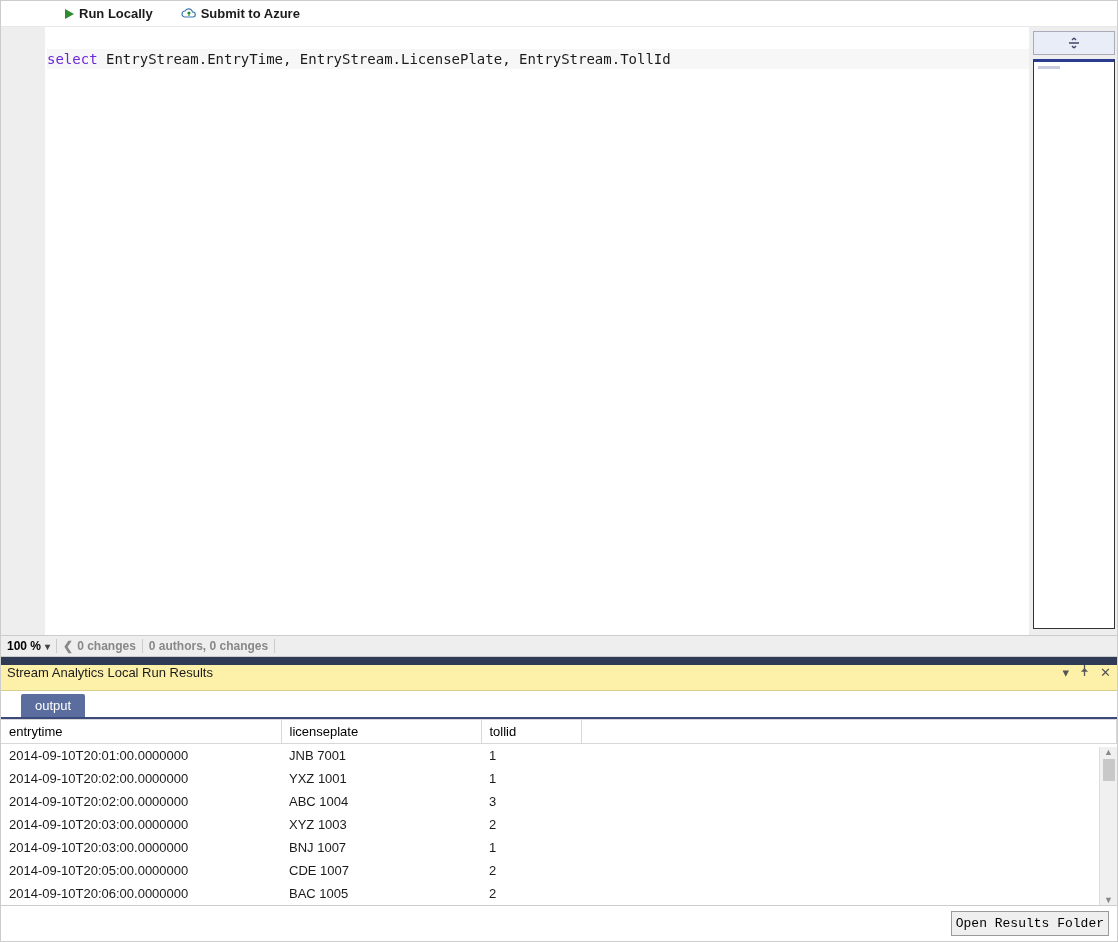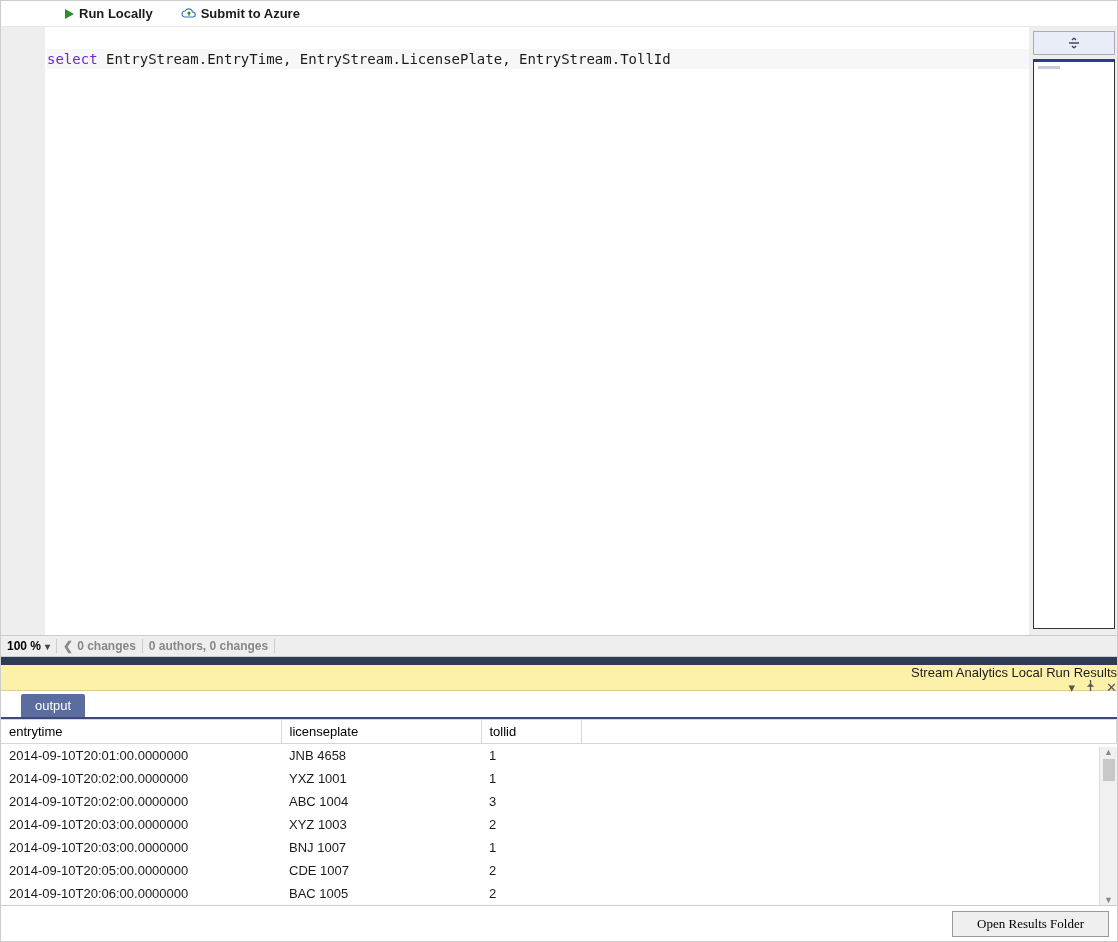--- a/index.html
+++ b/index.html
@@ -63,21 +63,21 @@
   .mm-line { background:#c6cbe0; height:3px; width:22px; margin-bottom:2px; }
   .status-strip {
     height: 22px; background:#eeeeee; border-top:1px solid #ccc; border-bottom:1px solid #ccc;
     display:flex; align-items:center; font-size:12px; color:#888;font-weight:bold;
   }
   .zoom { color:#000; padding:0 6px; border-right:1px solid #ccc; display:flex; align-items:center; gap:4px;}
   .chg { padding:0 6px; border-right:1px solid #ccc; display:flex; align-items:center; gap:4px;}
   .thick-divider { height:8px; background:#2f3a55; }
   .panel-header {
     height:26px; background:#fdf1a9; border-bottom:1px solid #d8cf8b;
-    display:flex; align-items:flex-end; padding:0 0; font-size:13px;flex-direction:column;
+    display:flex; align-items:flex-start; padding:0 6px; font-size:13px;
   }
   .panel-header .title { flex:1; }
   .panel-header .icons { display:flex; gap:10px; color:#555; }
   .panel-header .icons span { cursor:pointer; }
   .tabs { height:28px; display:flex; align-items:flex-end; border-bottom:2px solid #3b4a7a; padding-left:20px;}
   .tab {
     background:#5a6d9e; color:#fff; padding:4px 14px; font-size:13px;
     border-top-left-radius:2px; border-top-right-radius:2px;
   }
   .results-area { flex:0 0 auto; display:flex; flex-direction:column; background:#fff; }
@@ -87,21 +87,21 @@
     text-align:left; font-weight:400; color:#000; background:#fff;
     border:1px solid #d7d7d7; border-left:none; padding:4px 8px;
   }
   .grid td { padding:4px 8px; }
   .grid-scroll { width:18px; background:#f0f0f0; position:absolute; right:0; top:28px; bottom:0; border-left:1px solid #ddd; display:flex; flex-direction:column; align-items:center;}
   .grid-scroll .thumb { width:12px; height:22px; background:#c8c8c8; margin-top:2px;}
   .footer {
     height:36px; border-top:1px solid #ccc; display:flex; align-items:center; justify-content:flex-end; padding:0 8px;
   }
   .footer button {
-    font-family:Liberation Serif, serif; font-size:13px; padding:4px 24px; background:#efefef; border:1px solid #999; cursor:pointer;
+    font-family:Liberation Mono, monospace; font-size:13px; padding:4px 4px; background:#efefef; border:1px solid #999; cursor:pointer;
   }
   .tri { display:inline-block; font-size:10px; color:#444;}
   svg { display:block; }
 </style>
 </head>
 <body>
 
 <div class="toolbar">
   <div class="spacer"></div>
   <div class="tbtn">
@@ -189,21 +189,21 @@
         <tr>
           <th>entrytime</th>
           <th>licenseplate</th>
           <th>tollid</th>
           <th></th>
         </tr>
       </thead>
       <tbody id="grid-body">
           <tr>
             <td>2014-09-10T20:01:00.0000000</td>
-            <td>JNB 4658</td>
+            <td>JNB 7001</td>
             <td>1</td>
             <td></td>
           </tr>
           <tr>
             <td>2014-09-10T20:02:00.0000000</td>
             <td>YXZ 1001</td>
             <td>1</td>
             <td></td>
           </tr>
           <tr>

